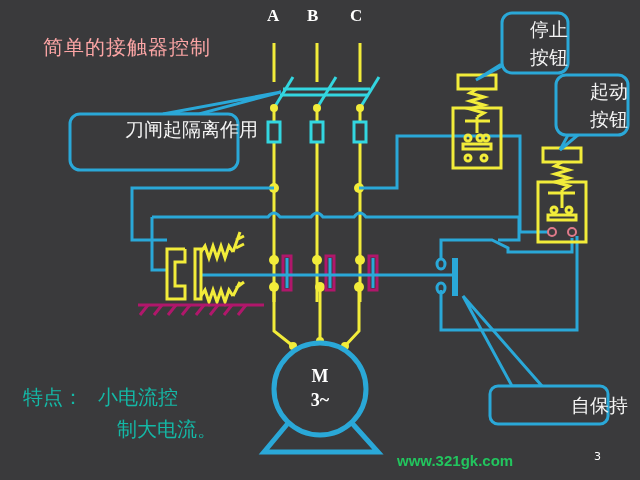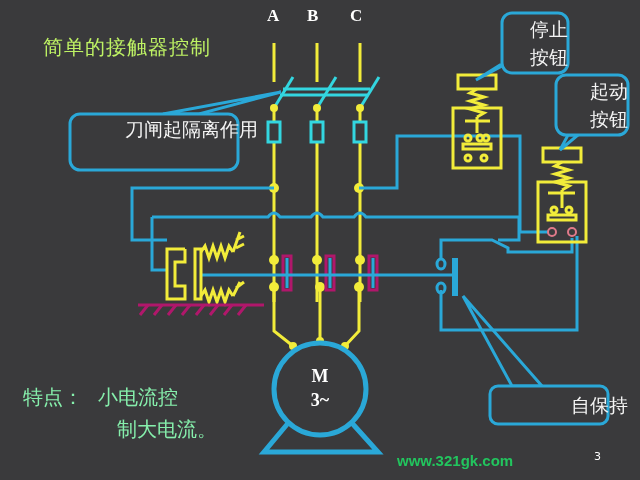--- a/index.html
+++ b/index.html
@@ -1,21 +1,21 @@
 <!DOCTYPE html>
 <html><head>
 <meta charset="utf-8">
 <style>
   html, body { margin: 0; padding: 0; background: #3a3a3c; }
   body { width: 640px; height: 480px; overflow: hidden; position: relative; font-family: "DejaVu Sans", sans-serif; }
   svg { position: absolute; left: 0; top: 0; }
-  .title { position: absolute; left: 43px; top: 34px; color: #bef264; font-size: 20px; letter-spacing: 1px; }
+  .title { position: absolute; left: 43px; top: 34px; color: #fca5a5; font-size: 20px; letter-spacing: 1px; }
   .phase { position: absolute; top: 6px; color: #ffffff; font-family: "Liberation Serif", serif; font-weight: bold; font-size: 17px; }
   .callout-text { position: absolute; color: #f4f4f4; font-size: 19px; line-height: 28px; text-align: right; }
-  .feature { position: absolute; color: #86efac; font-size: 20px; }
+  .feature { position: absolute; color: #14b8a6; font-size: 20px; }
   .motor-label { position: absolute; color: #ffffff; font-family: "Liberation Serif", serif; font-weight: bold; font-size: 18px; text-align: center; width: 40px; }
   .site { position: absolute; left: 397px; top: 452px; color: #22c55e; font-family: "Liberation Sans", sans-serif; font-weight: bold; font-size: 15px; }
   .page-num { position: absolute; left: 594px; top: 450px; color: #ffffff; font-size: 11px; }
 </style>
 </head>
 <body>
 
 <svg width="640" height="480" viewBox="0 0 640 480">
 
   <g stroke="#f2ec3a" stroke-width="3" fill="none">

